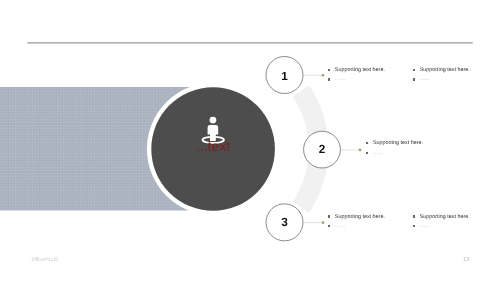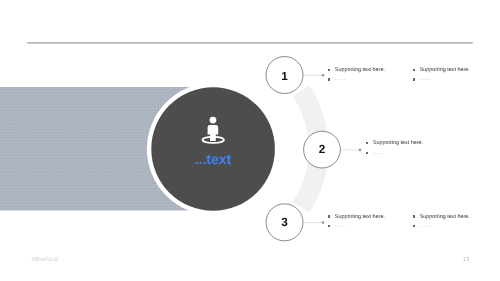--- a/index.html
+++ b/index.html
@@ -1,21 +1,21 @@
 <!DOCTYPE html>
 <html><head>
 <meta charset="utf-8">
 <title>Slide 13</title>
 <style>
   html,body{margin:0;padding:0;background:#fff;}
   body{width:500px;height:281px;font-family:"Liberation Sans",sans-serif;overflow:hidden;-webkit-font-smoothing:antialiased;text-rendering:geometricPrecision;}
   .slide{position:relative;width:500px;height:281px;background:#fff;transform:translateZ(0);}
   .svgroot{position:absolute;left:0;top:0;width:500px;height:281px;}
-  .centerlabel{position:absolute;left:113px;width:200px;text-align:center;top:151px;
-     font-size:14px;color:#3b82f6;letter-spacing:0px;font-weight:bold;}
+  .centerlabel{position:absolute;left:113px;width:200px;text-align:center;top:138px;
+     font-size:14px;color:#7f1d1d;letter-spacing:0px;}
   .num{position:absolute;width:40px;text-align:center;font-weight:bold;font-size:11.8px;color:#121212;}
   .grp{position:absolute;}
   .row{position:relative;height:9.65px;}
   .bmark{position:absolute;left:0;top:2.75px;width:2.2px;height:2.3px;background:#6a6a6a;}
   .btxt{position:absolute;left:6.9px;top:0;font-size:5.4px;line-height:8.6px;color:#2e2e2e;white-space:nowrap;}
   .btxt.dim{color:#a6a6a6;}
   .footer{position:absolute;left:31.5px;top:256.9px;font-size:5.2px;color:#c9c9c9;}
   .pageno{position:absolute;left:0;top:256.9px;width:469.3px;text-align:right;font-size:5.6px;color:#bdbdbd;}
 </style>
 </head>

